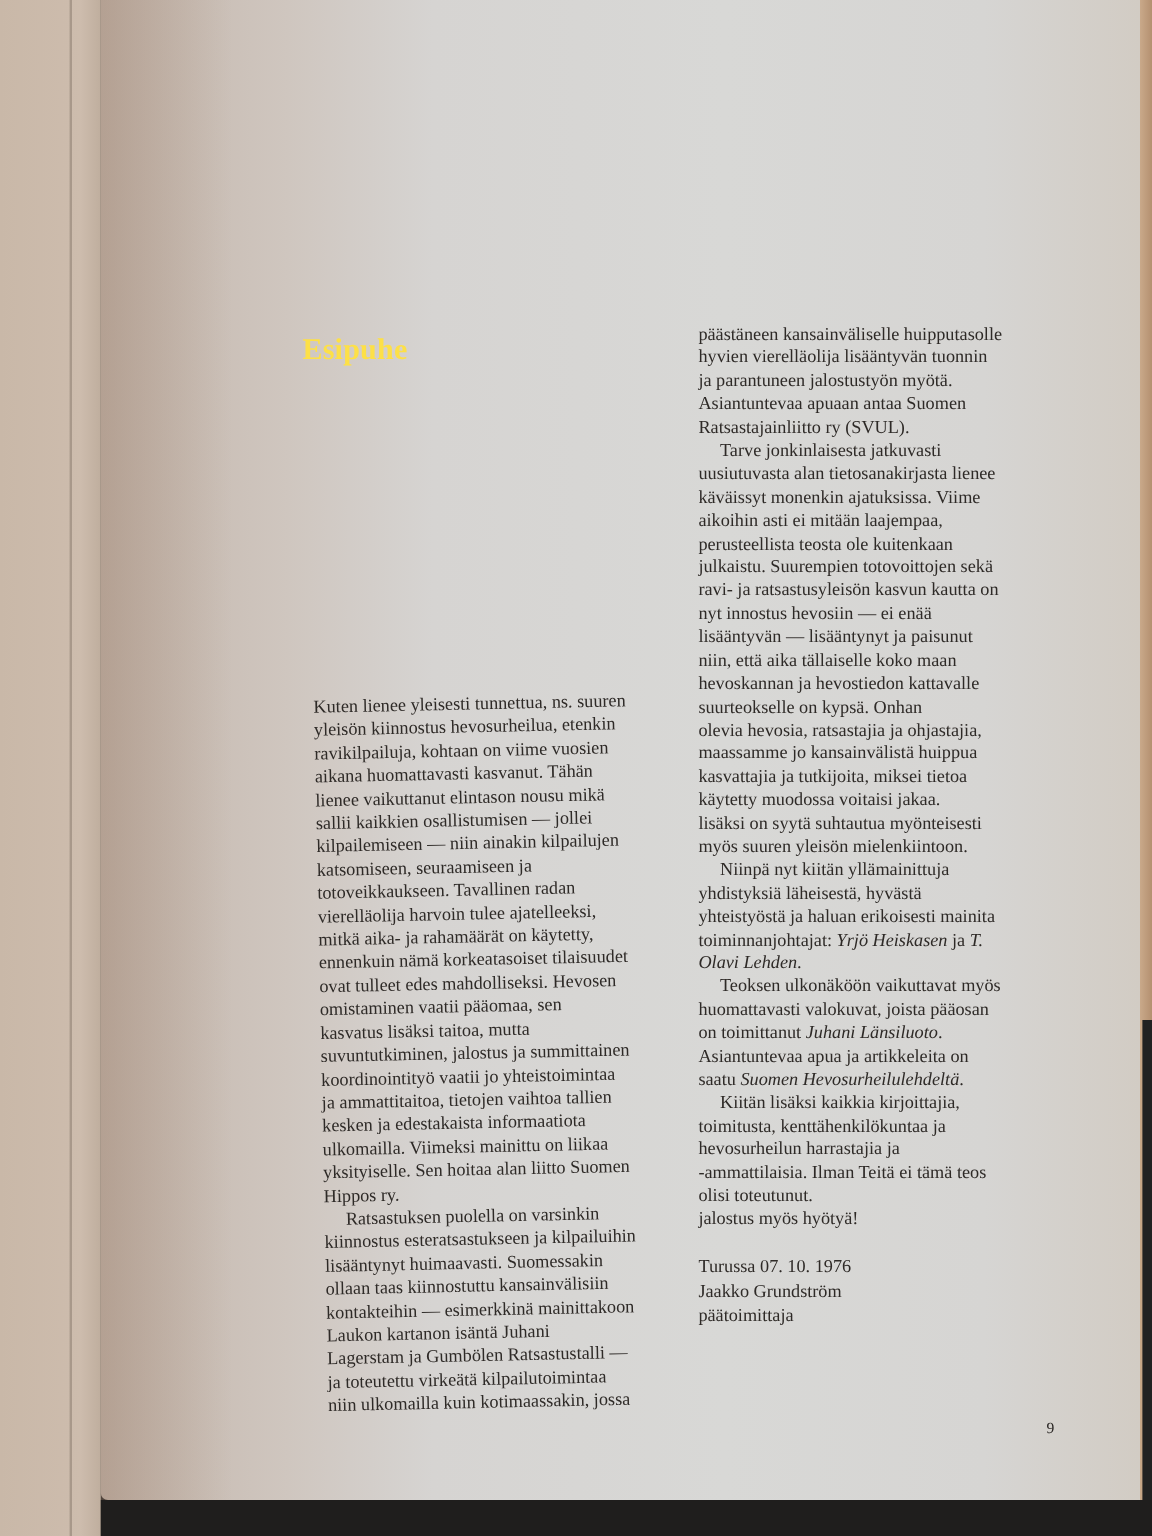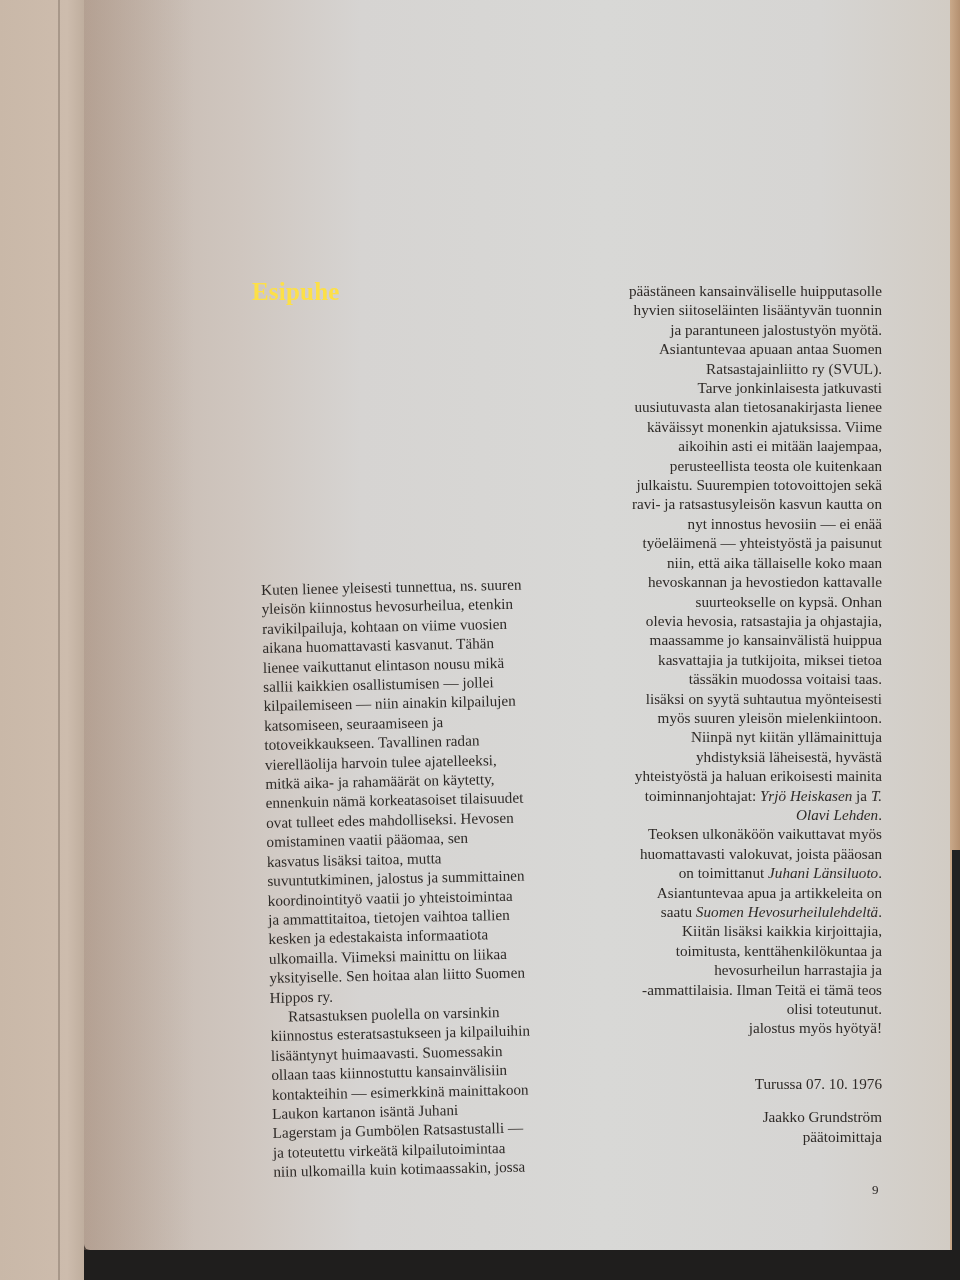--- a/index.html
+++ b/index.html
@@ -39,25 +39,25 @@
   }
   .title {
     position: absolute; left: 252px; top: 278px;
     font-size: 25px; font-weight: bold; color: #fde047; margin: 0;
     letter-spacing: 0.2px;
   }
   .col {
     position: absolute; font-size: 15.2px; line-height: 19.4px; color: #2e2a27;
   }
   .col-left { left: 261px; top: 580px; width: 310px; transform: rotate(-1.2deg); transform-origin: top left; }
-  .col-right { left: 582px; top: 281px; width: 300px; text-align: right; }
+  .col-right { left: 582px; top: 269px; width: 300px; }
   .line { display: block; white-space: nowrap; }
   .indent { padding-left: 18px; }
   em { font-style: italic; }
-  .sig-date { margin-top: 36px; }
+  .sig-date { margin-top: 20px; }
   .page-number {
     position: absolute; left: 872px; top: 1182px; font-size: 13px; color: #2a2624;
   }
 </style>
 </head>
 <body>
 
 <div class="left-page"></div>
 <div class="left-page-edge"></div>
 <div class="page"></div>
@@ -98,57 +98,57 @@
     <span class="line">kontakteihin — esimerkkinä mainittakoon</span>
     <span class="line">Laukon kartanon isäntä Juhani</span>
     <span class="line">Lagerstam ja Gumbölen Ratsastustalli —</span>
     <span class="line">ja toteutettu virkeätä kilpailutoimintaa</span>
     <span class="line">niin ulkomailla kuin kotimaassakin, jossa</span>
   </div>
 
 <div class="col col-right">
   <div id="col-right-lines">
       <span class="line">päästäneen kansainväliselle huipputasolle</span>
-      <span class="line">hyvien siitoseläinten lisääntyvän tuonnin</span>
+      <span class="line">hyvien vierelläolija lisääntyvän tuonnin</span>
       <span class="line">ja parantuneen jalostustyön myötä.</span>
       <span class="line">Asiantuntevaa apuaan antaa Suomen</span>
       <span class="line">Ratsastajainliitto ry (SVUL).</span>
       <span class="line indent">Tarve jonkinlaisesta jatkuvasti</span>
       <span class="line">uusiutuvasta alan tietosanakirjasta lienee</span>
       <span class="line">käväissyt monenkin ajatuksissa. Viime</span>
       <span class="line">aikoihin asti ei mitään laajempaa,</span>
       <span class="line">perusteellista teosta ole kuitenkaan</span>
       <span class="line">julkaistu. Suurempien totovoittojen sekä</span>
       <span class="line">ravi- ja ratsastusyleisön kasvun kautta on</span>
       <span class="line">nyt innostus hevosiin — ei enää</span>
-      <span class="line">työeläimenä — yhteistyöstä ja paisunut</span>
+      <span class="line">lisääntyvän — lisääntynyt ja paisunut</span>
       <span class="line">niin, että aika tällaiselle koko maan</span>
       <span class="line">hevoskannan ja hevostiedon kattavalle</span>
       <span class="line">suurteokselle on kypsä. Onhan</span>
       <span class="line">olevia hevosia, ratsastajia ja ohjastajia,</span>
       <span class="line">maassamme jo kansainvälistä huippua</span>
       <span class="line">kasvattajia ja tutkijoita, miksei tietoa</span>
-      <span class="line">tässäkin muodossa voitaisi taas.</span>
+      <span class="line">käytetty muodossa voitaisi jakaa.</span>
       <span class="line">lisäksi on syytä suhtautua myönteisesti</span>
       <span class="line">myös suuren yleisön mielenkiintoon.</span>
       <span class="line indent">Niinpä nyt kiitän yllämainittuja</span>
       <span class="line">yhdistyksiä läheisestä, hyvästä</span>
       <span class="line">yhteistyöstä ja haluan erikoisesti mainita</span>
     </div>
   <span class="line"><span>toiminnanjohtajat: </span><em>Yrjö Heiskasen</em><span> ja </span><em>T.</em></span>
   <span class="line"><em>Olavi Lehden</em><span>.</span></span>
   <span class="line indent">Teoksen ulkonäköön vaikuttavat myös</span>
   <span class="line">huomattavasti valokuvat, joista pääosan</span>
   <span class="line"><span>on toimittanut </span><em>Juhani Länsiluoto</em><span>.</span></span>
   <span class="line">Asiantuntevaa apua ja artikkeleita on</span>
   <span class="line"><span>saatu </span><em>Suomen Hevosurheilulehdeltä</em><span>.</span></span>
   <span class="line indent">Kiitän lisäksi kaikkia kirjoittajia,</span>
   <span class="line">toimitusta, kenttähenkilökuntaa ja</span>
   <span class="line">hevosurheilun harrastajia ja</span>
   <span class="line">-ammattilaisia. Ilman Teitä ei tämä teos</span>
   <span class="line">olisi toteutunut.</span>
   <span class="line">jalostus myös hyötyä!</span>
   <span class="line sig-date">Turussa 07. 10. 1976</span>
-  <span class="line" style="margin-top:14px">Jaakko Grundström</span>
+  <span class="line" style="margin-top:2px">Jaakko Grundström</span>
   <span class="line">päätoimittaja</span>
 </div>
 
 <div class="page-number">9</div>
 
 </body></html>

